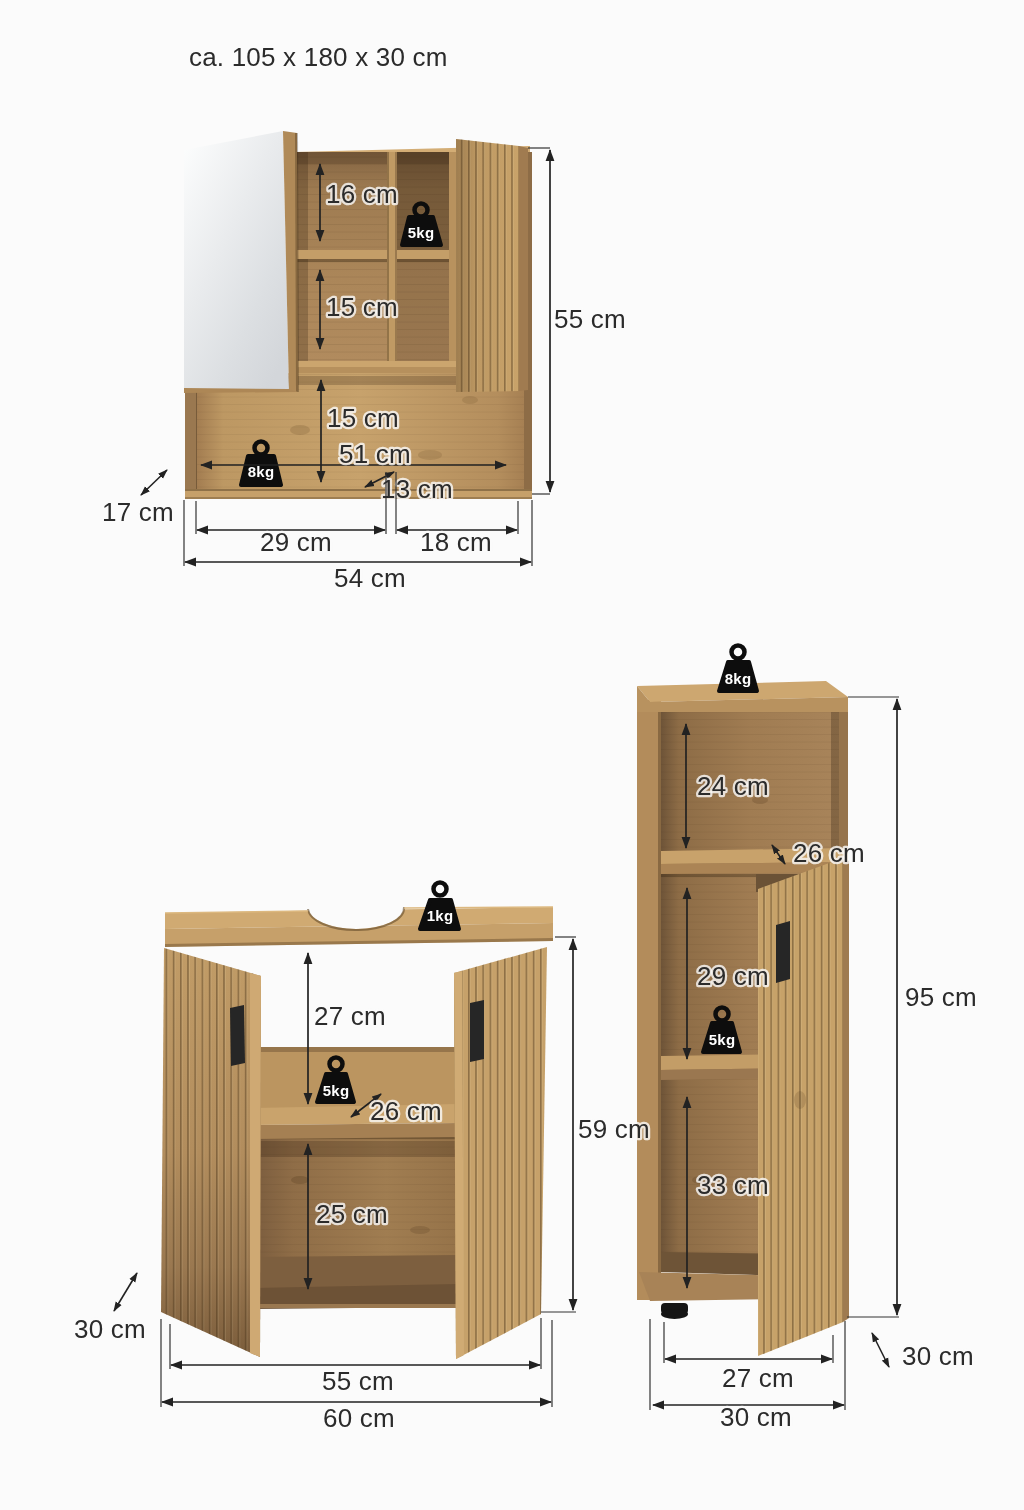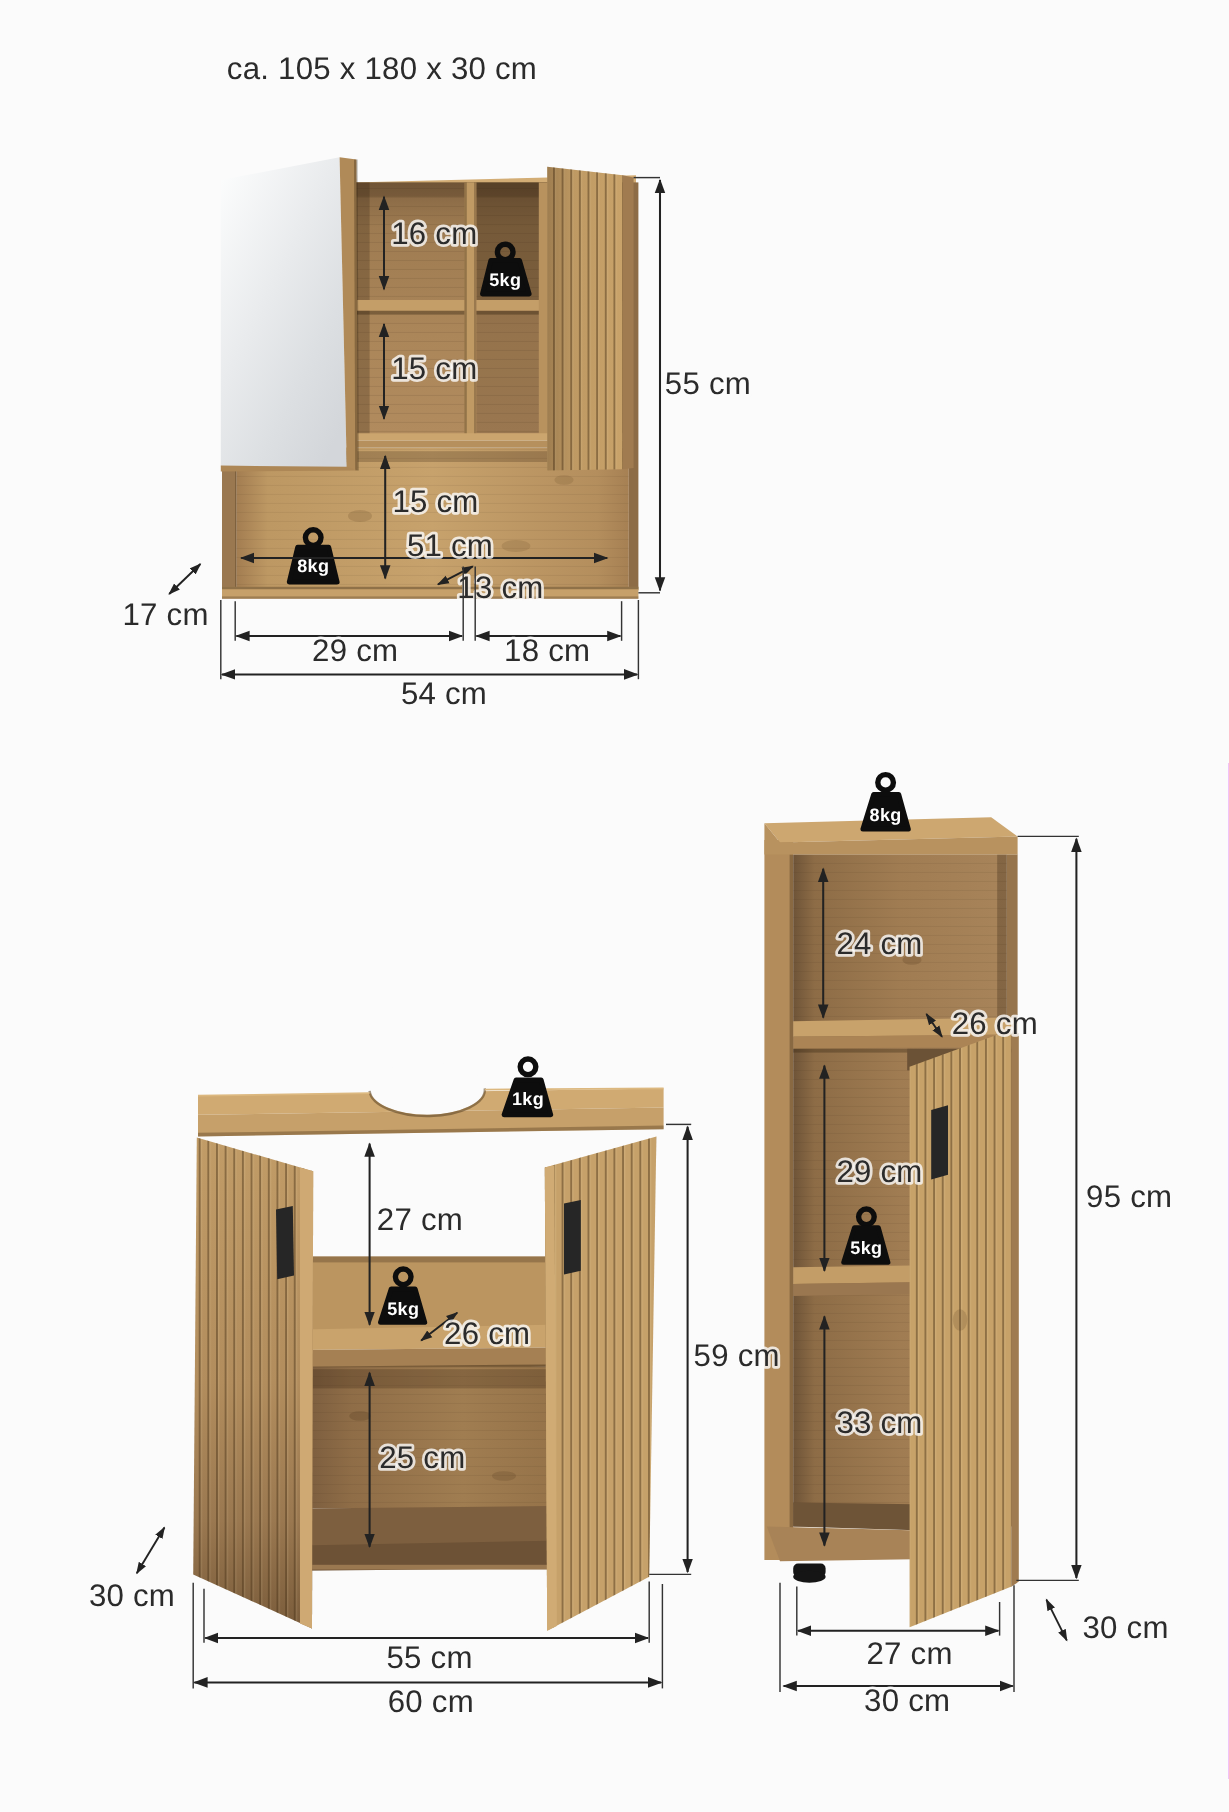--- a/index.html
+++ b/index.html
@@ -1,16 +1,16 @@
 <!DOCTYPE html>
 <html><head>
 <meta charset="utf-8">
 <style>
   html,body{margin:0;padding:0;background:#fbfbfb;}
-  .page{width:1024px;height:1510px;position:relative;background:#d946ef;overflow:hidden;}
+  .page{width:1024px;height:1510px;position:relative;background:#fde047;overflow:hidden;}
   svg{display:block;}
   text{font-family:"Liberation Sans",sans-serif;fill:#2b2b2b;}
   .dim{font-size:26px;letter-spacing:0.2px;stroke:#fbfbfb;stroke-width:4.5px;stroke-opacity:0.8;paint-order:stroke;stroke-linejoin:round;}
   .ttl{font-size:26px;letter-spacing:0.2px;}
   .wt{font-size:15px;font-weight:bold;fill:#ffffff;letter-spacing:0.3px;}
 </style>
 </head>
 <body>
 <div class="page">
 <svg width="1024" height="1510" viewBox="0 0 1024 1510" xmlns="http://www.w3.org/2000/svg">

